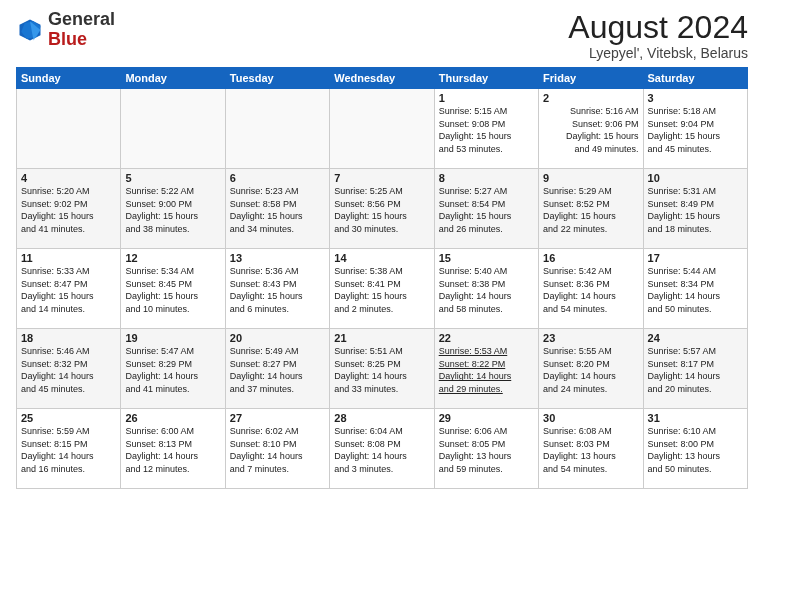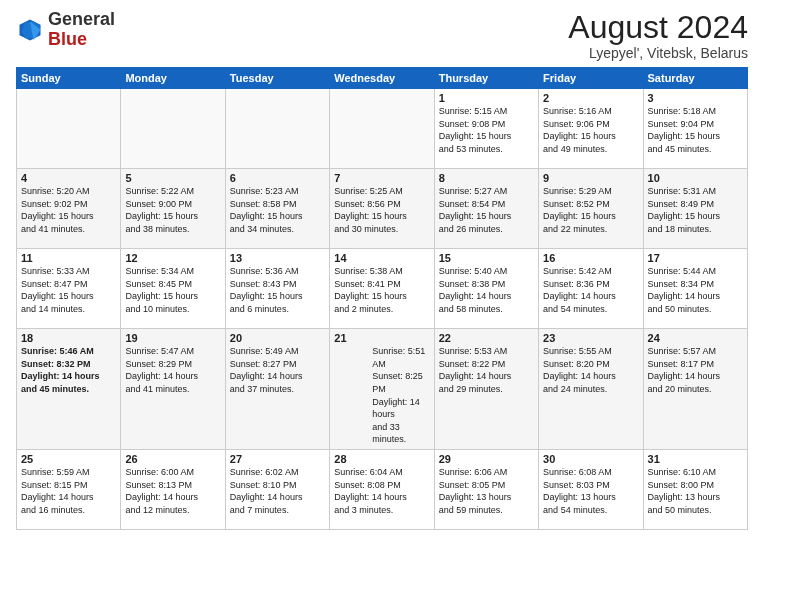--- a/index.html
+++ b/index.html
@@ -135,21 +135,21 @@
           <td class="empty-cell"></td>
           <td>
             <div class="day-num">1</div>
             <div class="day-info" style="white-space: pre-line;">Sunrise: 5:15 AM
 Sunset: 9:08 PM
 Daylight: 15 hours
 and 53 minutes.</div>
           </td>
           <td>
             <div class="day-num">2</div>
-            <div class="day-info" style="white-space: pre-line;">Sunrise: 5:16 AM
+            <div class="day-info" style="white-space: pre-line; text-align: right;">Sunrise: 5:16 AM
 Sunset: 9:06 PM
 Daylight: 15 hours
 and 49 minutes.</div>
           </td>
           <td>
             <div class="day-num">3</div>
             <div class="day-info" style="white-space: pre-line;">Sunrise: 5:18 AM
 Sunset: 9:04 PM
 Daylight: 15 hours
 and 45 minutes.</div>
@@ -253,49 +253,49 @@
             <div class="day-num">17</div>
             <div class="day-info" style="white-space: pre-line;">Sunrise: 5:44 AM
 Sunset: 8:34 PM
 Daylight: 14 hours
 and 50 minutes.</div>
           </td>
         </tr>
         <tr>
           <td>
             <div class="day-num">18</div>
-            <div class="day-info" style="white-space: pre-line; font-weight: bold;">Sunrise: 5:46 AM
+            <div class="day-info" style="white-space: pre-line;">Sunrise: 5:46 AM
 Sunset: 8:32 PM
 Daylight: 14 hours
 and 45 minutes.</div>
           </td>
           <td>
             <div class="day-num">19</div>
             <div class="day-info" style="white-space: pre-line;">Sunrise: 5:47 AM
 Sunset: 8:29 PM
 Daylight: 14 hours
 and 41 minutes.</div>
           </td>
           <td>
             <div class="day-num">20</div>
             <div class="day-info" style="white-space: pre-line;">Sunrise: 5:49 AM
 Sunset: 8:27 PM
 Daylight: 14 hours
 and 37 minutes.</div>
           </td>
           <td>
             <div class="day-num">21</div>
-            <div class="day-info" style="white-space: pre-line; margin-left: 38px;">Sunrise: 5:51 AM
+            <div class="day-info" style="white-space: pre-line;">Sunrise: 5:51 AM
 Sunset: 8:25 PM
 Daylight: 14 hours
 and 33 minutes.</div>
           </td>
           <td>
             <div class="day-num">22</div>
-            <div class="day-info" style="white-space: pre-line;">Sunrise: 5:53 AM
+            <div class="day-info" style="white-space: pre-line; text-decoration: underline;">Sunrise: 5:53 AM
 Sunset: 8:22 PM
 Daylight: 14 hours
 and 29 minutes.</div>
           </td>
           <td>
             <div class="day-num">23</div>
             <div class="day-info" style="white-space: pre-line;">Sunrise: 5:55 AM
 Sunset: 8:20 PM
 Daylight: 14 hours
 and 24 minutes.</div>

